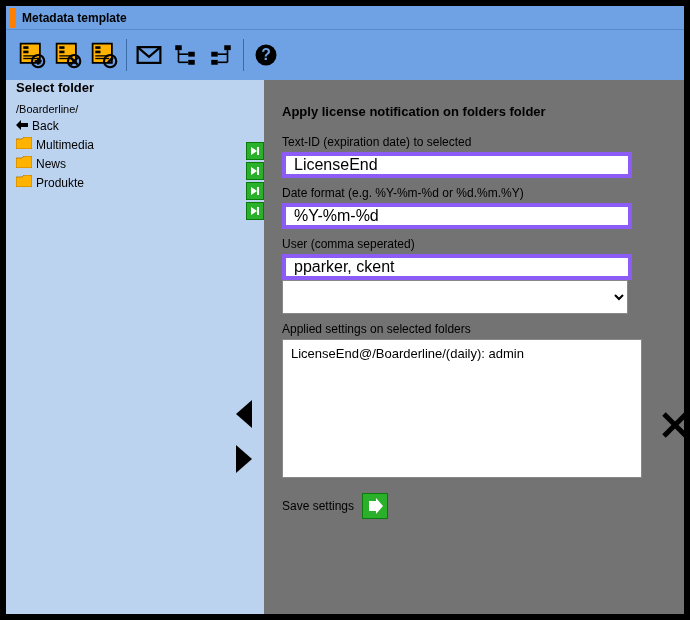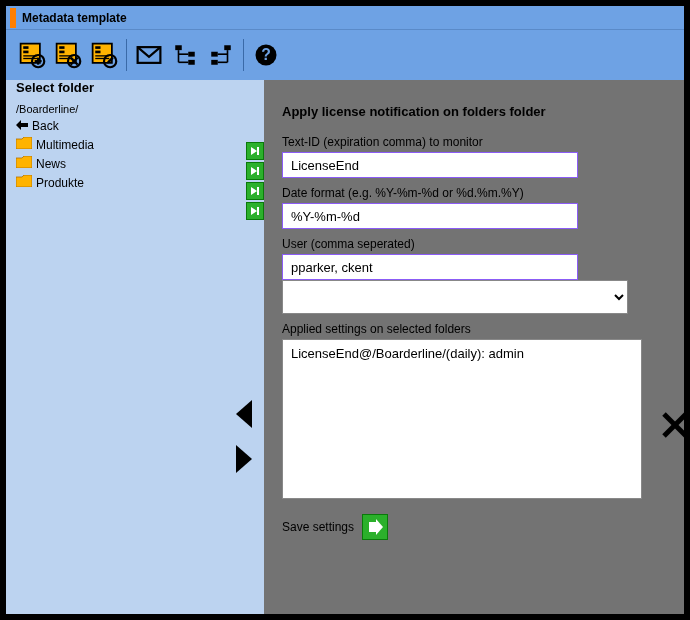--- a/index.html
+++ b/index.html
@@ -127,40 +127,40 @@
     font-size: 13px;
     font-weight: bold;
     margin-bottom: 16px;
   }
   .form-label {
     font-size: 12px;
     margin-bottom: 3px;
     margin-top: 8px;
   }
   .txt {
-    width: 296px;
+    width: 350px;
     height: 26px;
-    border: 1px solid #8b5cf6;
+    border: 4px solid #8b5cf6;
     padding: 0 8px;
-    font-size: 13px;
+    font-size: 16px;
     background: #fff;
     font-family: Verdana, Arial, sans-serif;
   }
   .sel {
     width: 346px;
     height: 26px;
     border: 1px solid #888;
     padding: 16px 4px;
     font-size: 13px;
     background: #fff;
     font-family: Verdana, Arial, sans-serif;
   }
   .ta {
     width: 360px;
-    height: 160px;
+    height: 139px;
     border: 1px solid #888;
     padding: 6px 8px;
     font-size: 13px;
     background: #fff;
     font-family: Verdana, Arial, sans-serif;
     resize: none;
     overflow-y: scroll;
   }
   .nav-arrows {
     position: absolute;
@@ -336,21 +336,21 @@
         <div class="arrow-btn">
           <svg viewBox="0 0 12 12">
               <path d="M2 2 L8 6 L2 10 Z M8 2 L10 2 L10 10 L8 10 Z" fill="#fff"></path>
             </svg>
         </div>
       </div>
 
       <div class="right">
         <h3>Apply license notification on folders folder</h3>
 
-        <div class="form-label">Text-ID (expiration comma) to monitor</div>
+        <div class="form-label">Text-ID (expiration date) to selected</div>
         <input class="txt" type="text" value="LicenseEnd" style="">
 
         <div class="form-label">Date format (e.g. %Y-%m-%d or %d.%m.%Y)</div>
         <input class="txt" type="text" value="%Y-%m-%d" style="">
 
         <div class="form-label">User (comma seperated)</div>
         <input class="txt" type="text" value="pparker, ckent" style="">
 
         <select class="sel">
           <option>Monthly</option>

